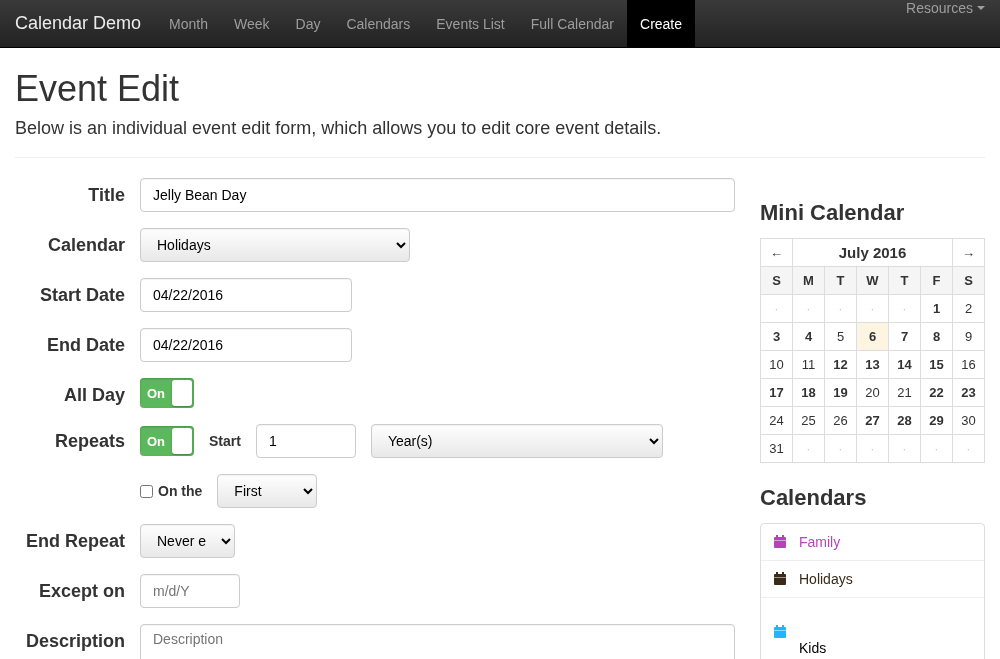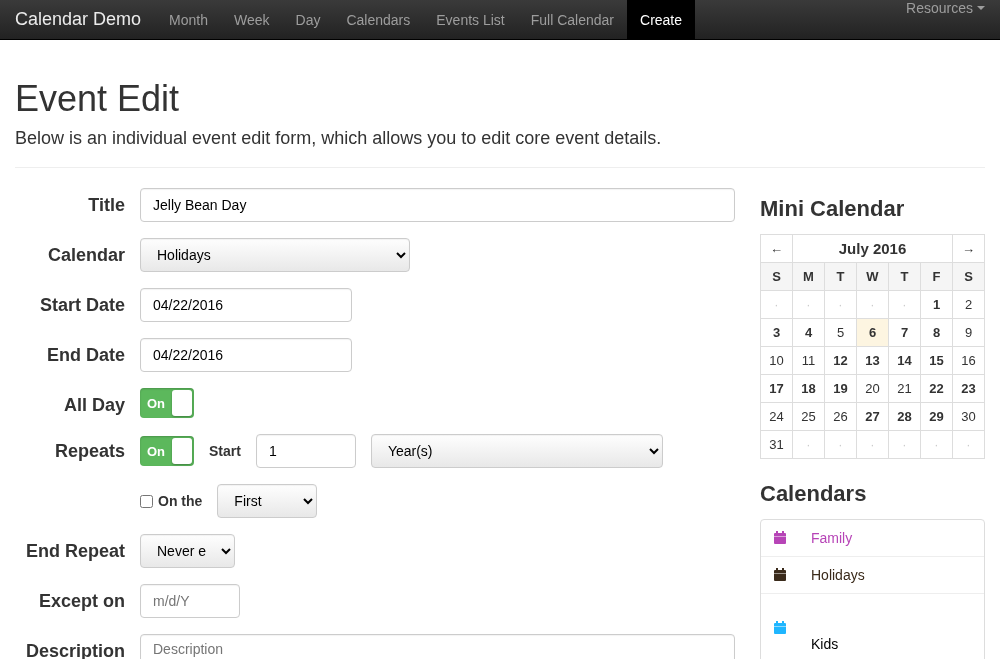--- a/index.html
+++ b/index.html
@@ -1,28 +1,28 @@
 <!DOCTYPE html>
 <html><head>
 <meta charset="utf-8">
 <style>
   * { box-sizing: border-box; margin: 0; padding: 0; }
   body { font-family: "Helvetica Neue", Helvetica, Arial, sans-serif; font-size: 14px; color: #333; background: #fff; }
-  .navbar { background: linear-gradient(#3a3a3a, #222); border-bottom: 1px solid #000; height: 40px; display: flex; align-items: stretch; padding: 0 15px; }
+  .navbar { background: linear-gradient(#3a3a3a, #222); border-bottom: 1px solid #000; height: 48px; display: flex; align-items: stretch; padding: 0 15px; }
   .navbar .brand { color: #ececec; font-size: 18px; padding: 0 15px 0 0; display: flex; align-items: center; text-decoration: none; }
   .navbar ul { list-style: none; display: flex; }
   .navbar ul li { display: flex; }
   .navbar ul li a { color: #9d9d9d; padding: 0 13px; display: flex; align-items: center; text-decoration: none; font-size: 14px; }
   .navbar ul li.active { background: #000; }
   .navbar ul li.active a { color: #fff; }
   .navbar .spacer { flex: 1; }
   .navbar .right a { display:flex; align-items:center; color:#9d9d9d; text-decoration:none;justify-content:space-between;}
   .caret { display:inline-block; margin-left:4px; width:0; height:0; border-left:4px solid transparent; border-right:4px solid transparent; border-top:4px solid #9d9d9d; vertical-align: middle;}
   .container { padding: 15px; }
-  h1 { font-size: 36px; font-weight: 500; margin-top: 23px; margin-bottom: 8px; }
+  h1 { font-size: 36px; font-weight: 500; margin-top: 5px; margin-bottom: 8px; }
   .lead { font-size: 18px; font-weight: 300; color: #333; margin-bottom: 18px; }
   hr.sep { border:none; border-top:1px solid #eee; margin-bottom:20px;}
   .main-row { display:flex; gap:25px; }
   .form-col { flex: 1; }
   .side-col { width: 225px; }
   .form-group { display:flex; align-items:flex-start; margin-bottom:16px; }
   .form-group > label { width:125px; text-align:right; padding-right:15px; font-weight:700; font-size:18px; padding-top:7px; }
   .form-group .control { flex:1; display:flex; align-items:center; gap:15px; flex-wrap:wrap; }
   .form-control { border:1px solid #ccc; border-radius:4px; padding:6px 12px; font-size:14px; height:34px; width:100%; box-shadow: inset 0 1px 1px rgba(0,0,0,0.05); }
   textarea.form-control { height:80px; resize:vertical; font-family:inherit; }
@@ -31,32 +31,32 @@
   .w-270 { width:270px; }
   .w-180 { width:212px; }
   .w-100 { width:100px; }
   .w-90 { width:90px; }
   .toggle { width:54px; height:30px; border-radius:4px; background:#5cb85c; position:relative; display:inline-flex; align-items:center; cursor:pointer; box-shadow: inset 0 1px 2px rgba(0,0,0,0.2); }
   .toggle .lbl { color:#fff; font-weight:700; font-size:13px; padding-left:7px; }
   .toggle .knob { position:absolute; right:2px; top:2px; width:20px; height:26px; background:#fff; border-radius:3px; box-shadow:0 1px 2px rgba(0,0,0,0.3); }
   .sub-label { font-weight:700; }
   .checkbox-inline { display:flex; align-items:center; gap:5px; font-weight:700; }
   .checkbox-inline input { margin:0; }
-  h3.side { font-size:22px; font-weight:700; margin-bottom:12px; margin-top:8px; }
+  h3.side { font-size:22px; font-weight:700; margin-bottom:12px; margin-top:22px; }
   .mini-cal { border:1px solid #ddd; border-collapse:collapse; width:100%; table-layout:fixed; font-size:13px; }
   .mini-cal th, .mini-cal td { border:1px solid #ddd; text-align:center; height:28px; }
   .mini-cal thead th { background:#f5f5f5; font-weight:700; }
   .mini-cal .nav-row th { background:#fff; }
   .mini-cal .nav-row .title { font-weight:700; font-size:15px; }
   .mini-cal .nav-arrow { cursor:pointer; }
   .mini-cal td.dim { color:#ccc; }
   .mini-cal td.bold { font-weight:700; }
   .mini-cal td.today { background:#fdf5e1; font-weight:700; }
   .cal-list { border:1px solid #ddd; border-radius:4px; }
-  .cal-list .item { padding:10px 12px; display:flex; align-items:center; gap:24px; border-bottom:1px solid #eee; font-size:14px; }
+  .cal-list .item { padding:10px 12px; display:flex; align-items:center; gap:12px; border-bottom:1px solid #eee; font-size:14px; }
   .cal-list .item:last-child { border-bottom:none; }
   .cal-icon { width:14px; display:inline-block; }
   .cal-icon svg { display:block; }
 </style>
 </head>
 <body>
 
 <div class="navbar">
   <a class="brand">Calendar Demo</a>
   <ul id="nav-list">

